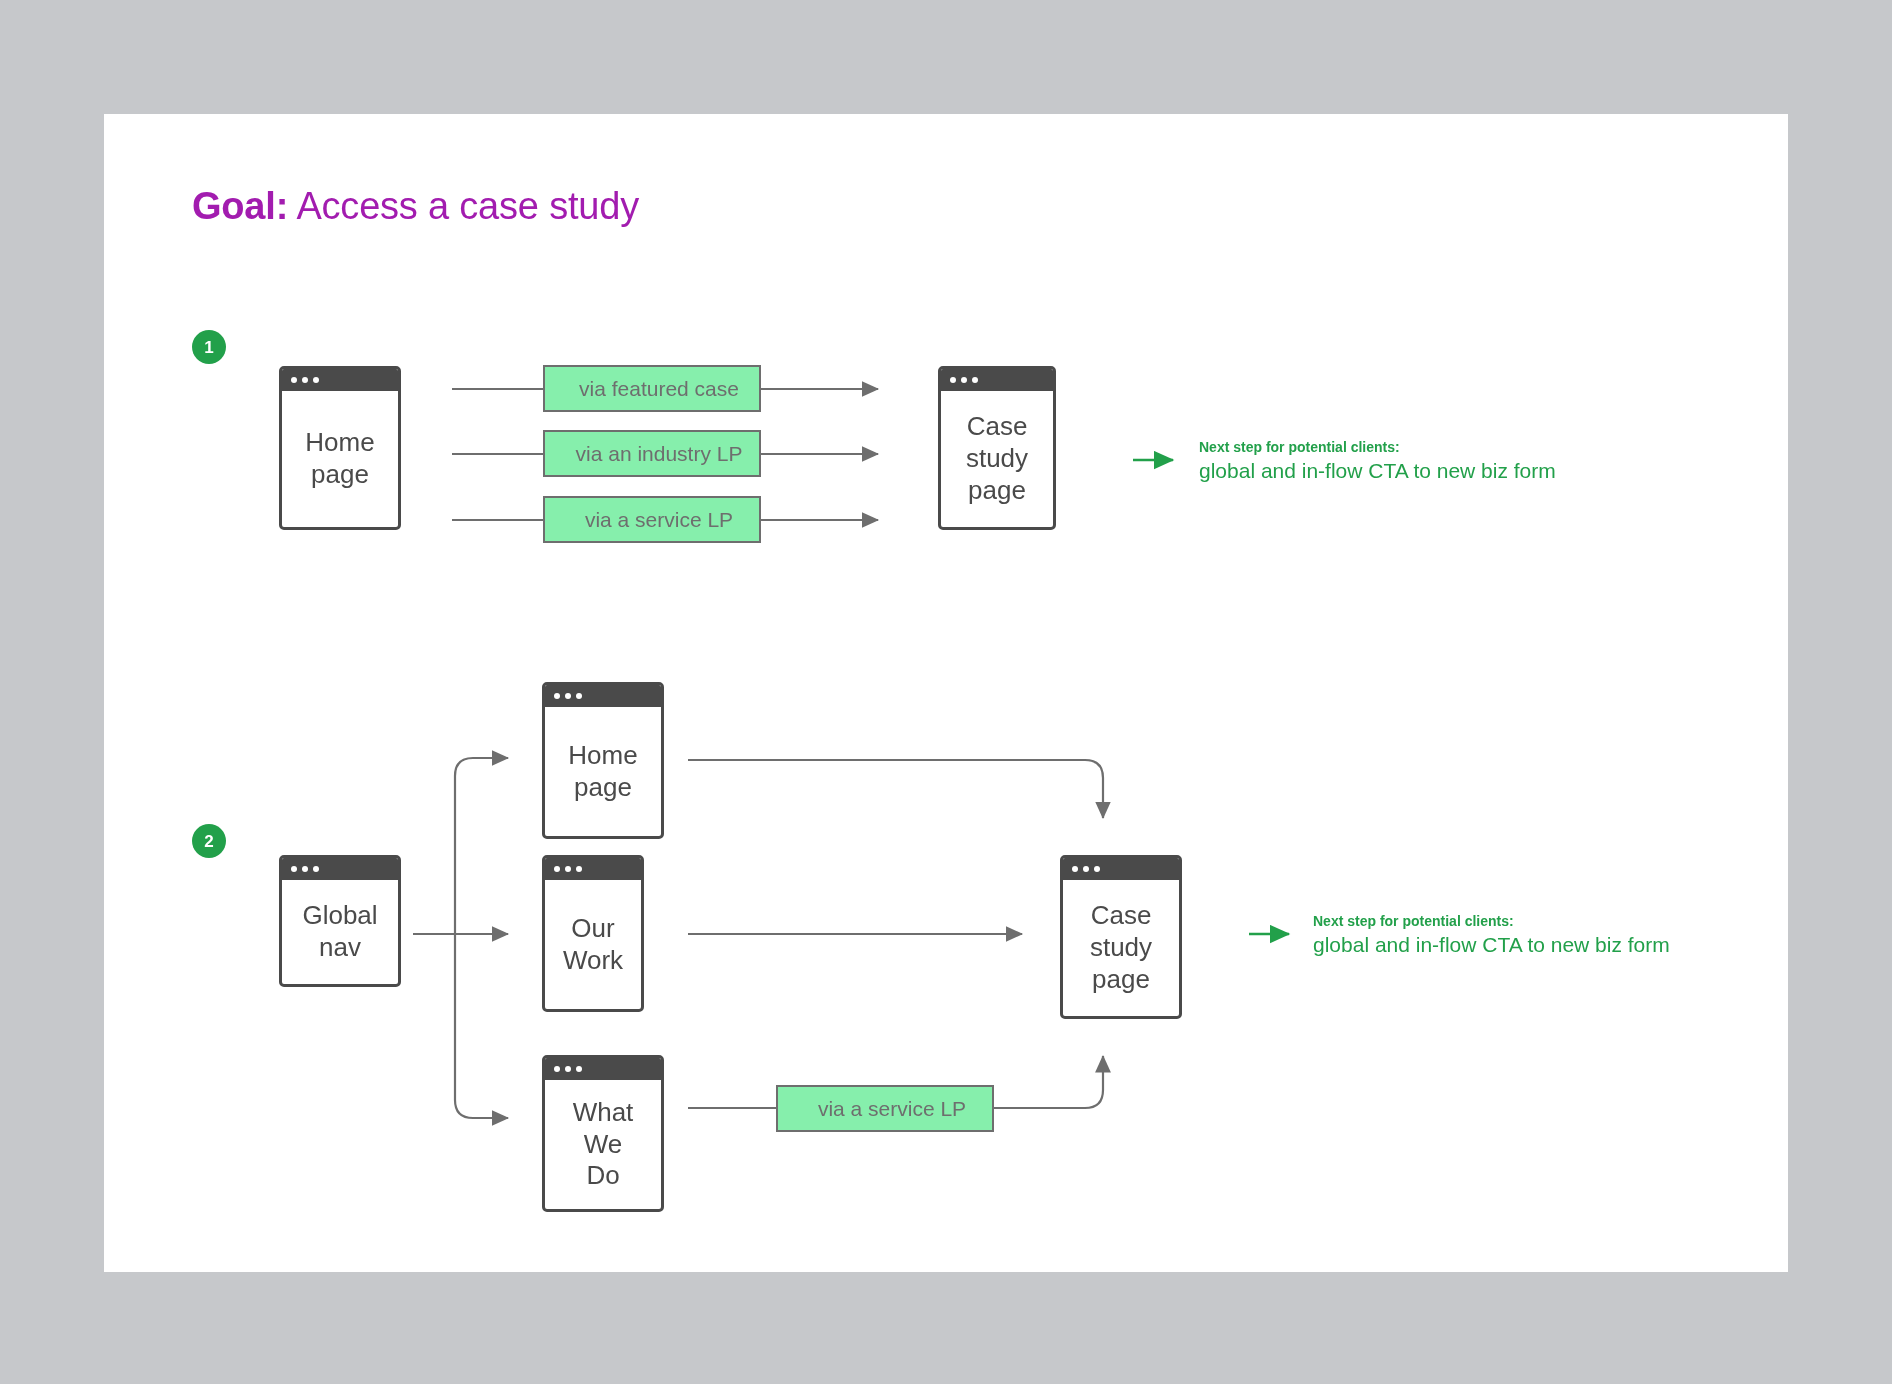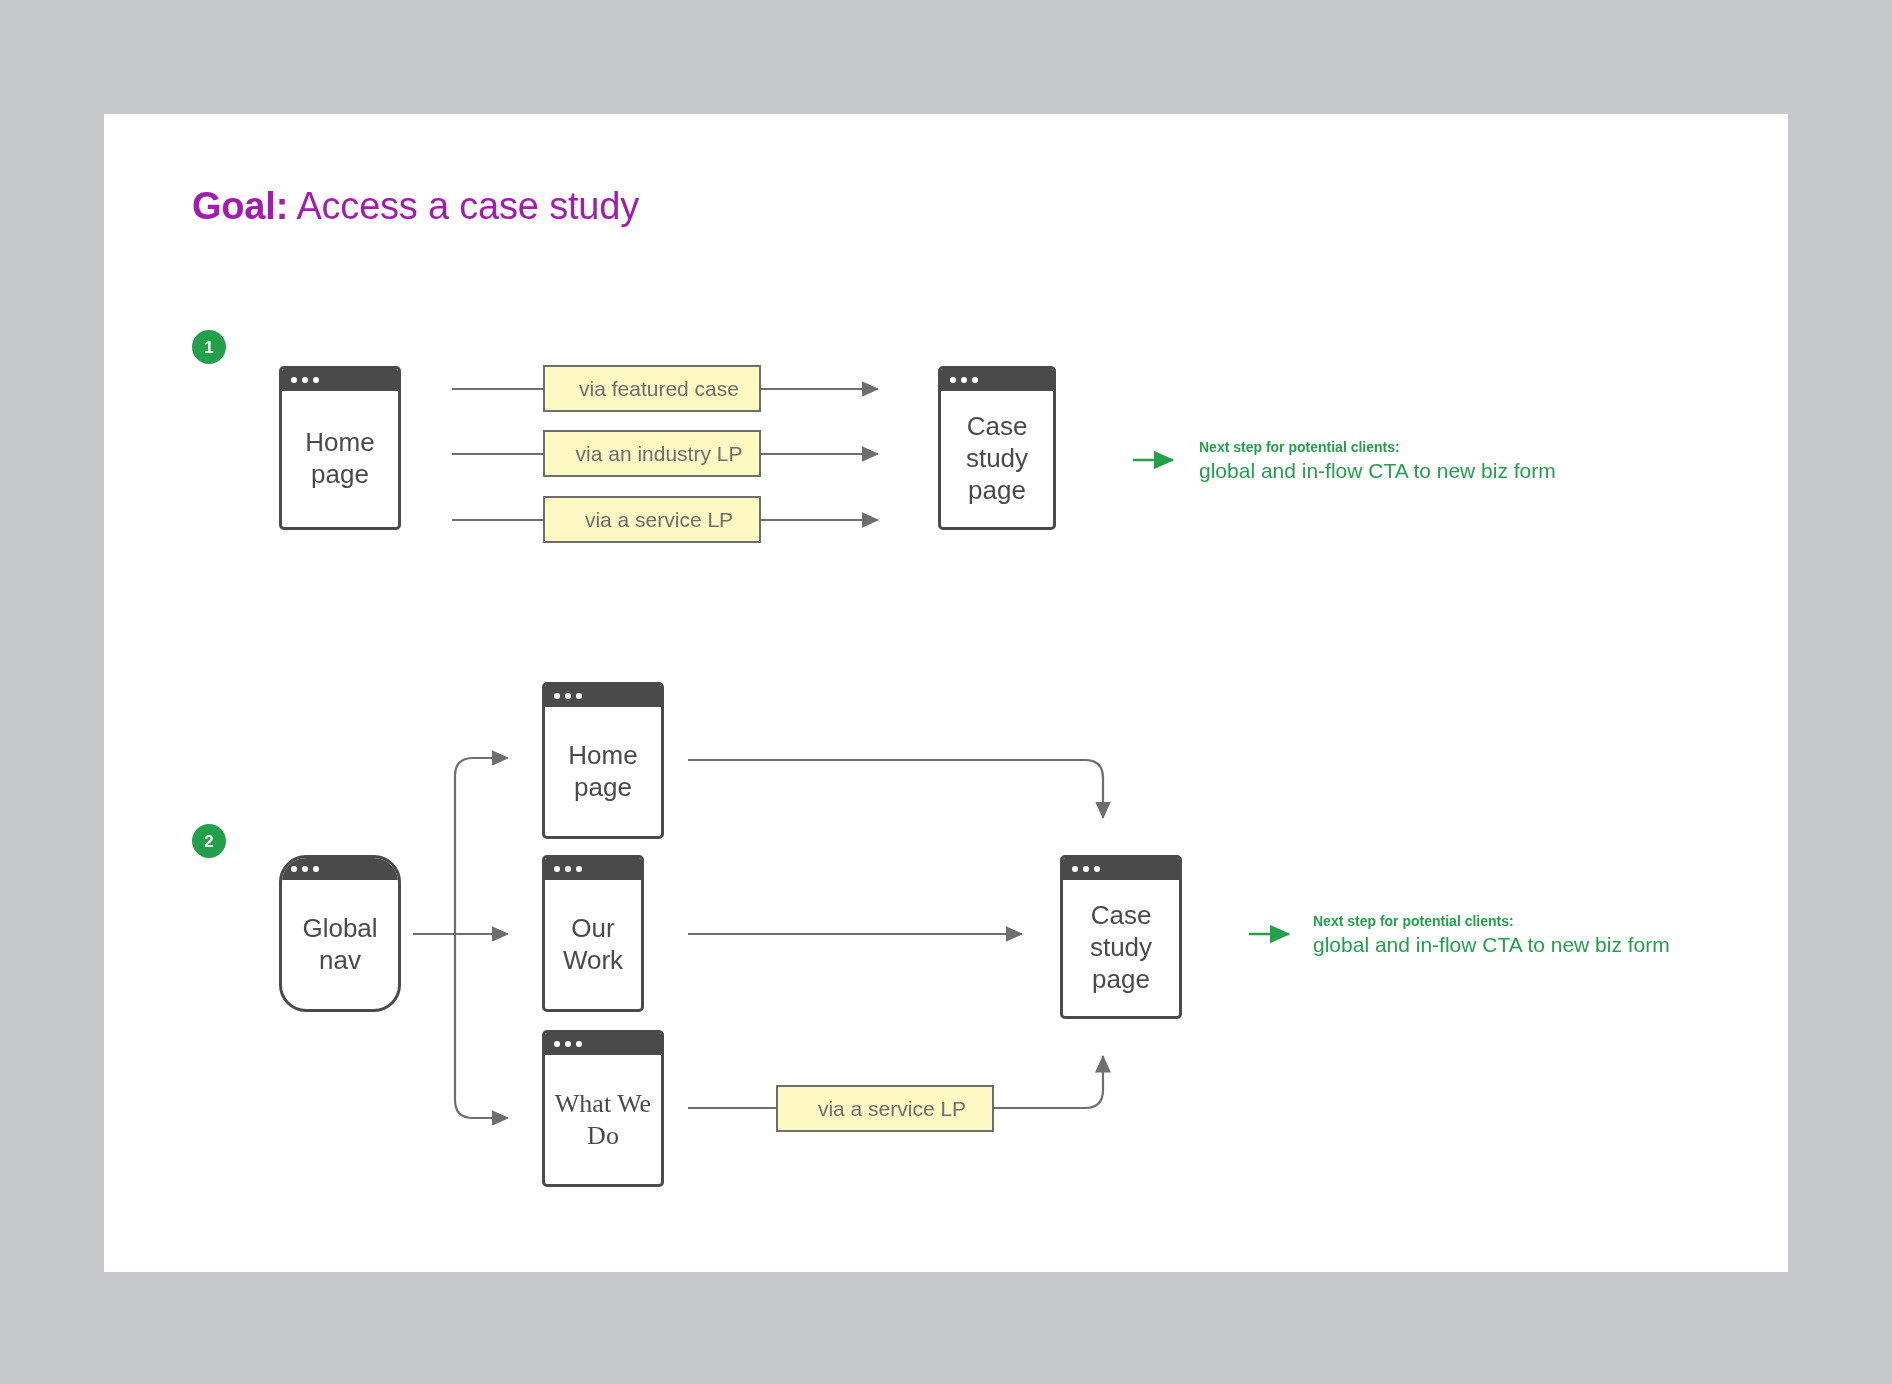--- a/index.html
+++ b/index.html
@@ -93,32 +93,32 @@
     color: #4a4a4a;
     text-align: center;
     line-height: 1.22;
     white-space: pre-line;
   }
 
   
   .win-home-1   { left: 279px;  top: 366px;  width: 122px; height: 164px; }
   .win-case-1   { left: 938px;  top: 366px;  width: 118px; height: 164px; }
   
-  .win-globalnav{ left: 279px;  top: 855px;  width: 122px; height: 157px; border-radius: 27px; }
+  .win-globalnav{ left: 279px;  top: 855px;  width: 122px; height: 132px; }
   .win-home-2   { left: 542px;  top: 682px;  width: 122px; height: 157px; }
   .win-ourwork  { left: 542px;  top: 855px;  width: 102px; height: 157px; }
-  .win-whatwedo { left: 542px;  top: 1030px; width: 122px; height: 157px; font-family: Liberation Serif, serif; }
+  .win-whatwedo { left: 542px;  top: 1055px; width: 122px; height: 157px; }
   .win-case-2   { left: 1060px; top: 855px;  width: 122px; height: 164px; }
 
   
   .edge-label {
     position: absolute;
     box-sizing: border-box;
     border: 2px solid #6e6e6e;
-    background: #fef9c3;
+    background: #86efac;
     display: flex;
     align-items: center;
     justify-content: center;
     font-size: 21px;
     color: #6e6e6e;
     white-space: nowrap;
     padding-left: 14px;
   }
   .lbl-featured  { left: 543px; top: 365px; width: 218px; height: 47px; }
   .lbl-industry  { left: 543px; top: 430px; width: 218px; height: 47px; }

